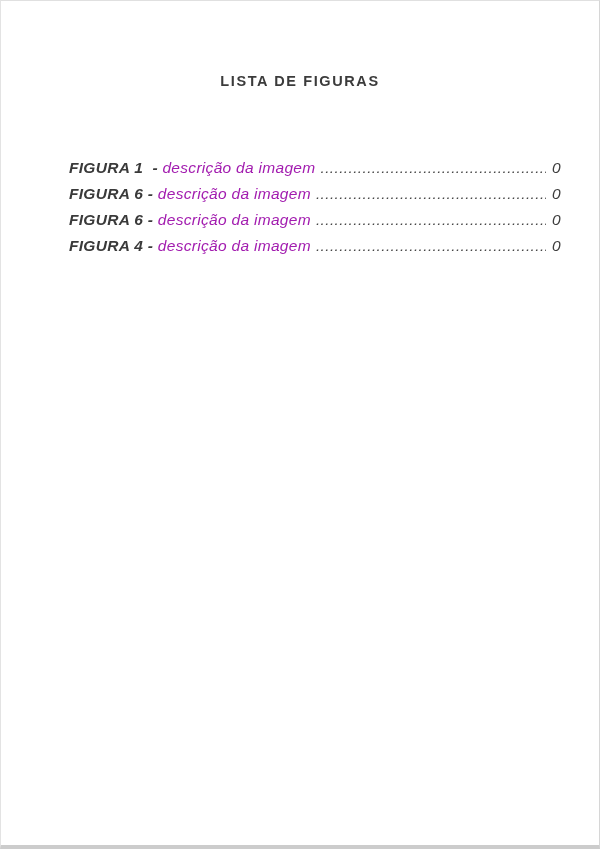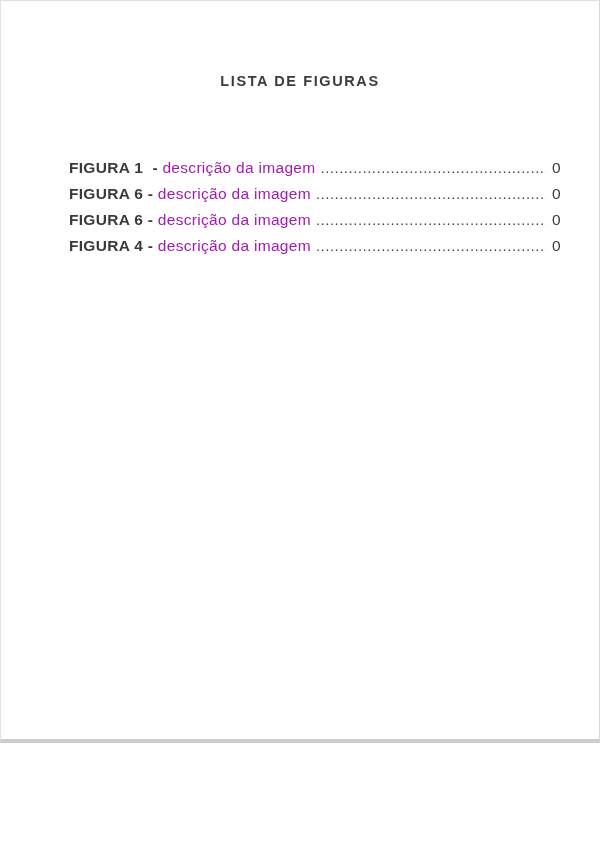--- a/index.html
+++ b/index.html
@@ -6,21 +6,21 @@
 
   html, body {
     width: 600px;
     height: 849px;
     background: #ffffff;
     font-family: "Liberation Sans", sans-serif;
   }
 
   .page {
     width: 600px;
-    height: 743px;
+    height: 849px;
     background: #ffffff;
     border-top: 1px solid #e0e0e0;
     border-left: 1px solid #e3e3e3;
     border-right: 1px solid #d6d6d6;
     border-bottom: 4px solid #cccccc;
     overflow: hidden;
   }
 
   .doc-title {
     margin-top: 72px;
@@ -38,20 +38,21 @@
   }
 
   .figure-row {
     display: flex;
     align-items: flex-start;
     font-size: 15.5px;
     line-height: 26px;
     color: #3d3d3d;
     letter-spacing: 0.3px;
     white-space: pre;
+    font-style: italic;
   }
 
   .figure-label {
     font-weight: bold;
     color: #3a3a3a;
   }
 
   .figure-sep {
     font-weight: bold;
     color: #3a3a3a;

